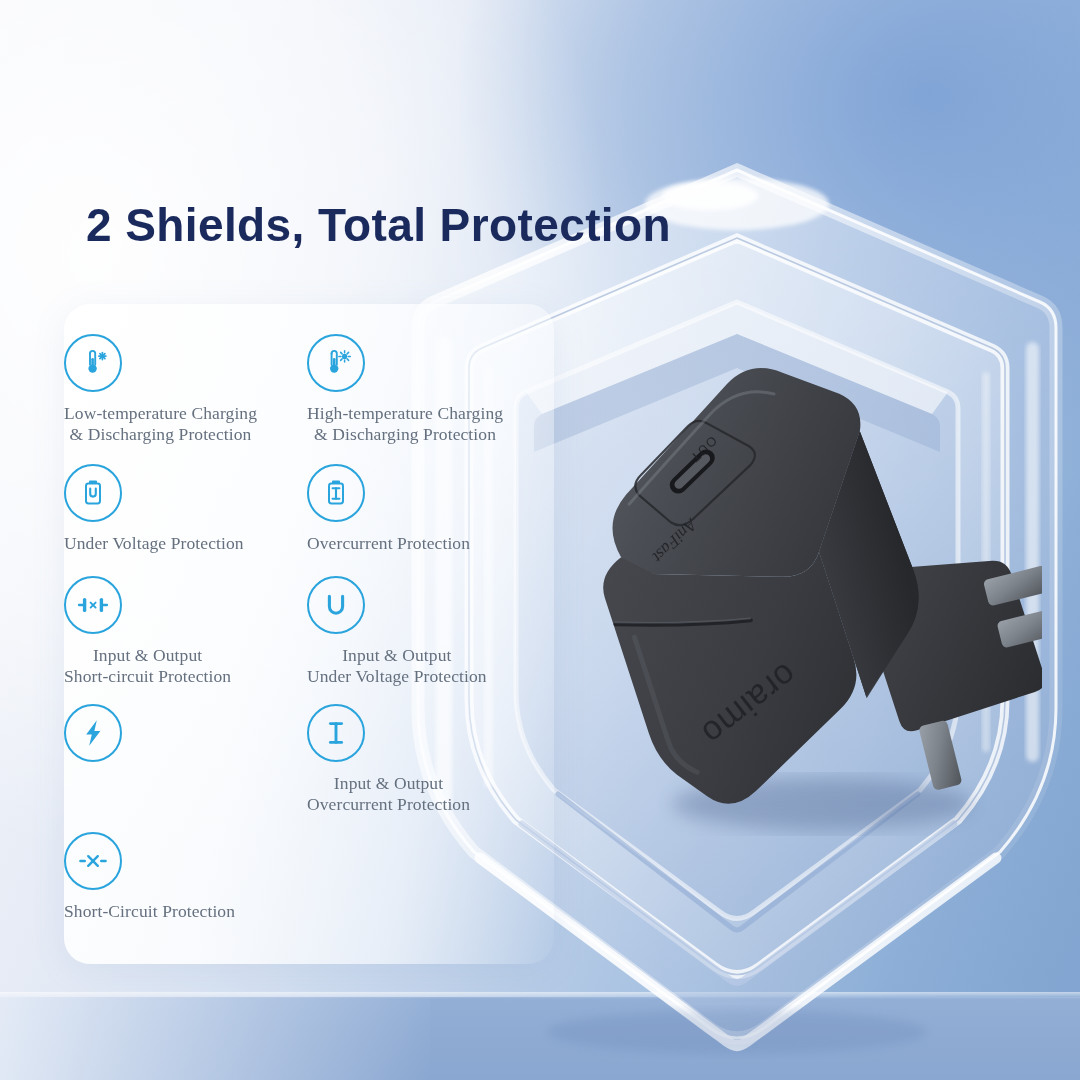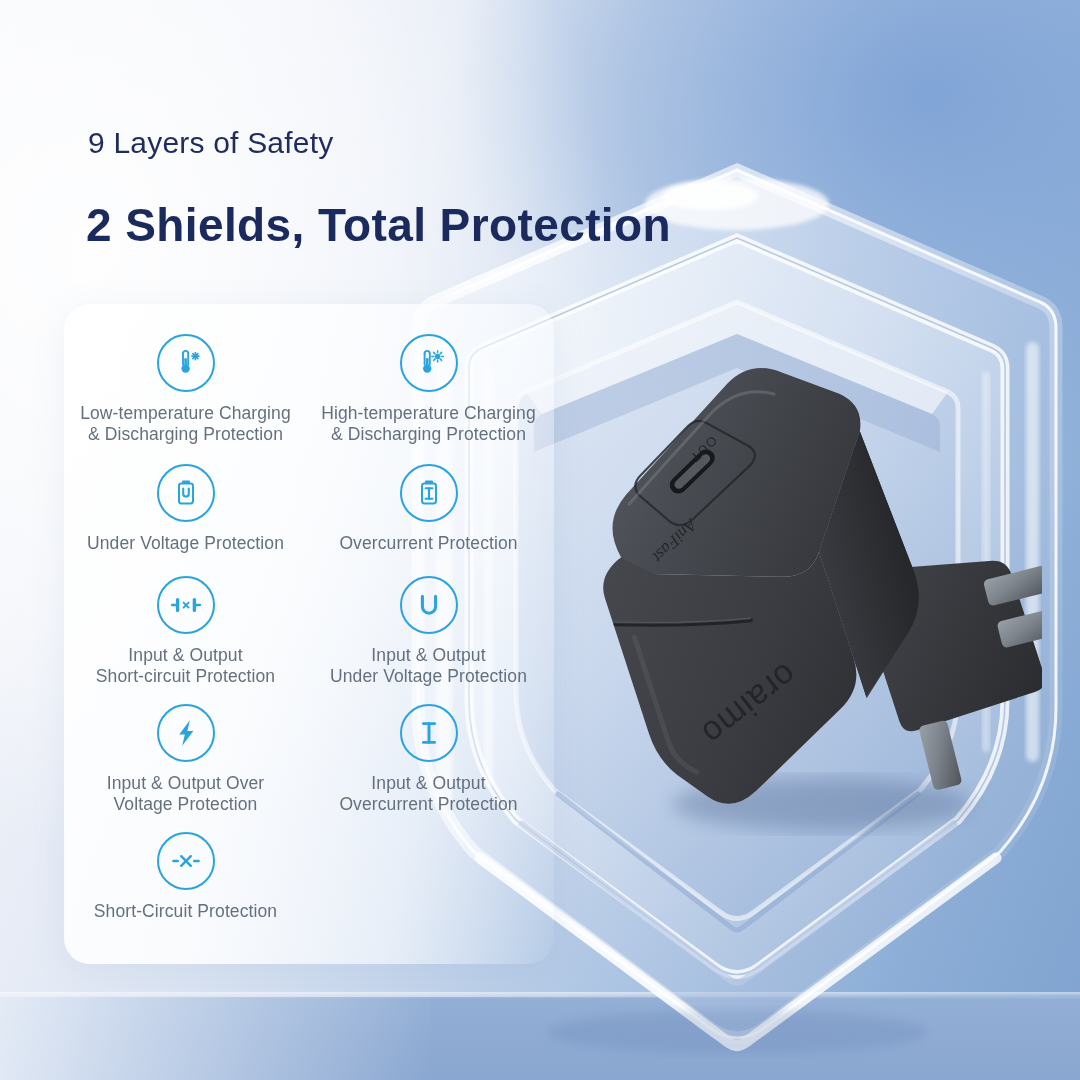--- a/index.html
+++ b/index.html
@@ -141,21 +141,22 @@
   .row {
     position: absolute;
     left: 0;
     width: 520px;
     display: flex;
   }
   .cell {
     width: 243px;
     display: flex;
     flex-direction: column;
-    align-items: center;
+    align-items: flex-start;
+    font-family: Liberation Serif, serif;
   }
   .cell.solo { width: 243px; }
 
   .icon-circle {
     width: 58px;
     height: 58px;
     border-radius: 50%;
     border: 2px solid #2aa4dd;
     display: flex;
     align-items: center;
@@ -320,21 +321,20 @@
 
         <path d="M96 102 Q140 76 200 42 Q236 22 268 42" stroke="#8d939c" stroke-width="3" fill="none" opacity=".35" stroke-linecap="round"></path>
 
         <path d="M60 230 L60 340 Q60 362 78 378" stroke="#6a6f77" stroke-width="5" fill="none" opacity=".25" stroke-linecap="round"></path>
       </g>
     </svg>
   </div>
 
   <div class="panel"></div>
 
-  <div class="eyebrow">9 Layers of Safety</div>
   <div class="headline">2 Shields, Total Protection</div>
 
   <div class="grid">
 
     <div class="row" style="top:30px;">
       <div class="cell">
         <div class="icon-circle">
           <svg width="34" height="34" viewBox="0 0 34 34">
             <g fill="none" stroke="#2aa4dd" stroke-width="1.9" stroke-linecap="round">
               <path d="M14 7.5a2.6 2.6 0 0 1 5.2 0v11.2"></path>
@@ -441,22 +441,20 @@
       </div>
     </div>
 
     <div class="row" style="top:400px;">
       <div class="cell">
         <div class="icon-circle">
           <svg width="34" height="34" viewBox="0 0 34 34">
             <path d="M20.8 4.2L10.2 18.4h5.6l-2.6 11.4L24.4 15h-6l2.4-10.8z" fill="#2aa4dd"></path>
           </svg>
         </div>
-        <div class="feat-label">Input &amp; Output Over
-Voltage Protection</div>
       </div>
       <div class="cell">
         <div class="icon-circle">
           <svg width="34" height="34" viewBox="0 0 34 34">
             <g stroke="#2aa4dd" stroke-width="2.9" stroke-linecap="round">
               <path d="M11.4 7.6h11.2"></path>
               <path d="M17 7.6v18.8"></path>
               <path d="M11.4 26.4h11.2"></path>
             </g>
           </svg>

